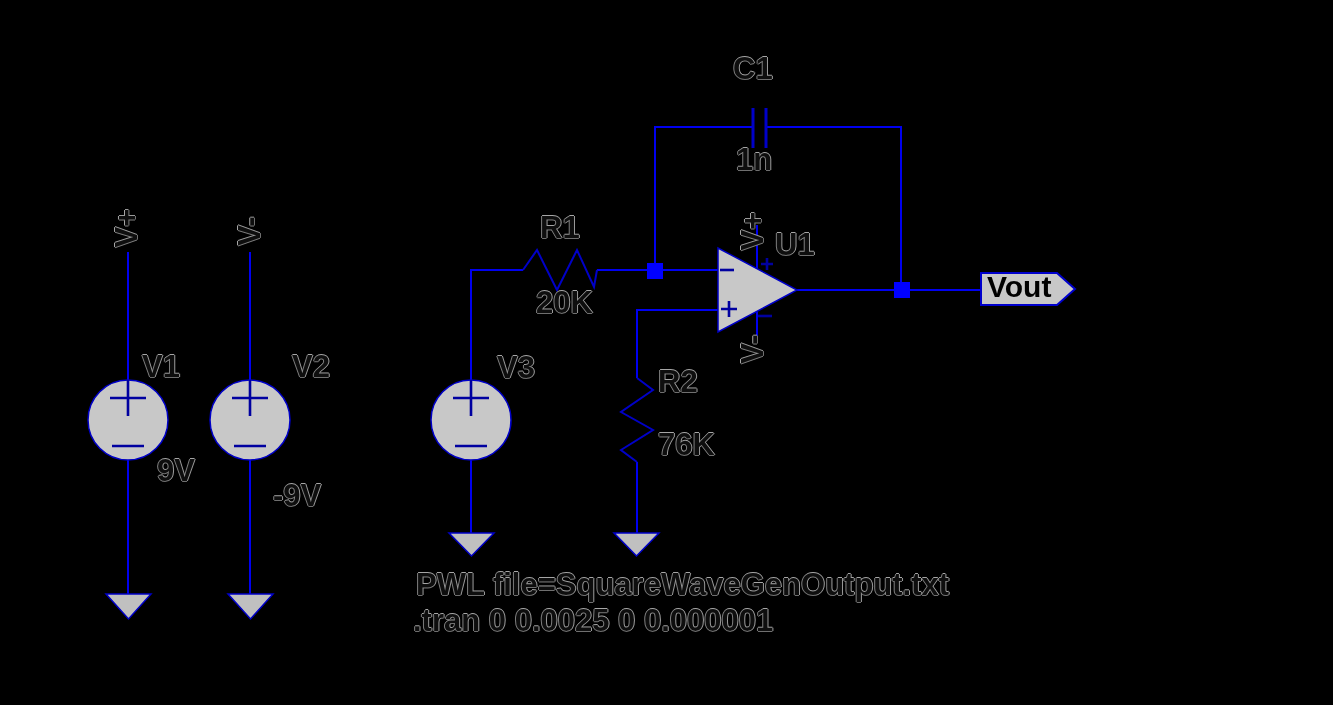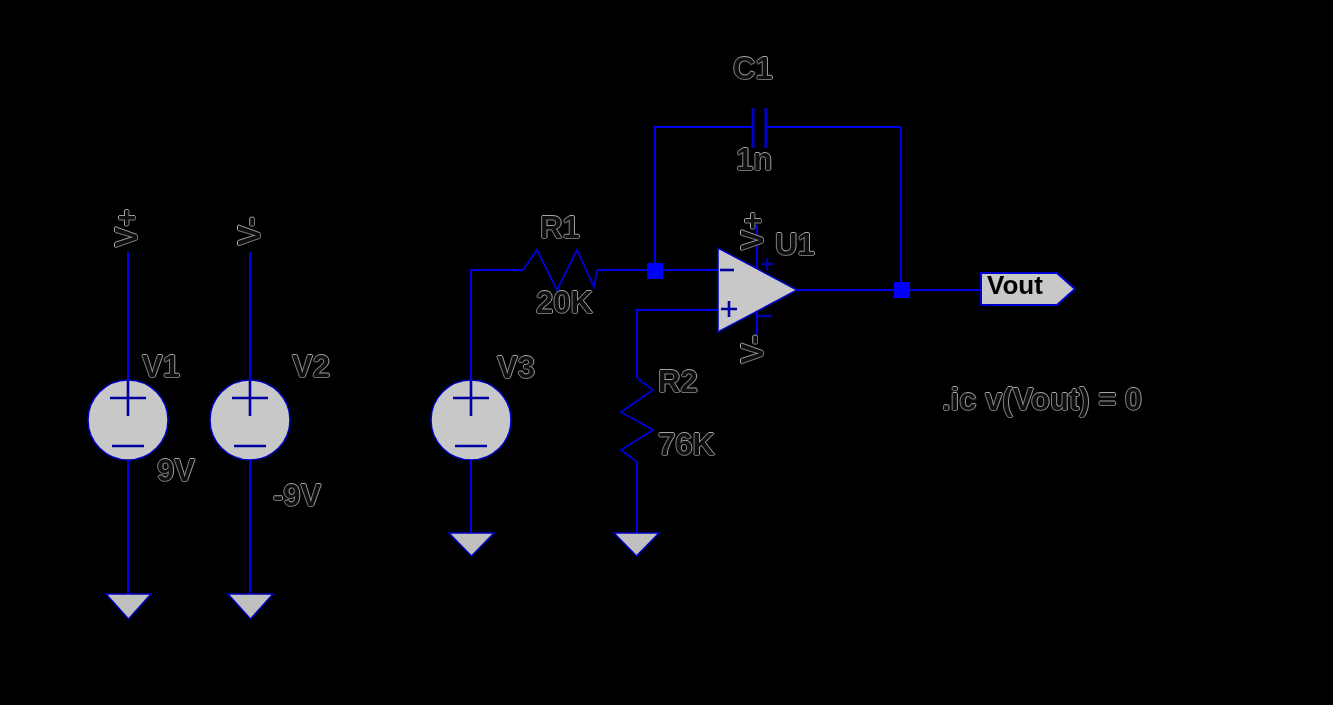--- a/index.html
+++ b/index.html
@@ -24,21 +24,21 @@
   .t{
     position:absolute;
     font-weight:bold;font-size:31px;line-height:1;
     color:#0E0E0E;white-space:pre;
     text-shadow:1px 0 #9A9A9A,-1px 0 #7D7D7D,0 1px #6F6F6F,0 -1px #A6A6A6;
     user-select:none;
   }
   .rot{transform:translate(-50%,-50%) rotate(-90deg);transform-origin:center;}
   .vt{
     position:absolute;
-    font-weight:bold;font-size:26px;line-height:1;
+    font-weight:bold;font-size:30px;line-height:1;
     color:#000;white-space:pre;user-select:none;
   }
 </style>
 </head>
 <body>
 
 <div class="canvas">
 
   <svg width="1333" height="705" viewBox="0 0 1333 705">
 
@@ -115,15 +115,16 @@
 
   <span class="t" style="left:775px;top:229px">U1</span>
   <span class="t rot" style="left:752px;top:231px">V+</span>
   <span class="t rot" style="left:752px;top:349px">V-</span>
 
   <span class="t" style="left:658px;top:366px">R2</span>
   <span class="t" style="left:658px;top:429px">76K</span>
 
   <span class="vt" style="left:987px;top:272px">Vout</span>
 
-  <span class="t" style="left:942px;top:384px">.ic v(Vout) = 0</span>
+  <span class="t" style="left:416px;top:569px">PWL file=SquareWaveGenOutput.txt</span>
+  <span class="t" style="left:413px;top:605px">.tran 0 0.0025 0 0.000001</span>
 
 </div>
 
 </body></html>

